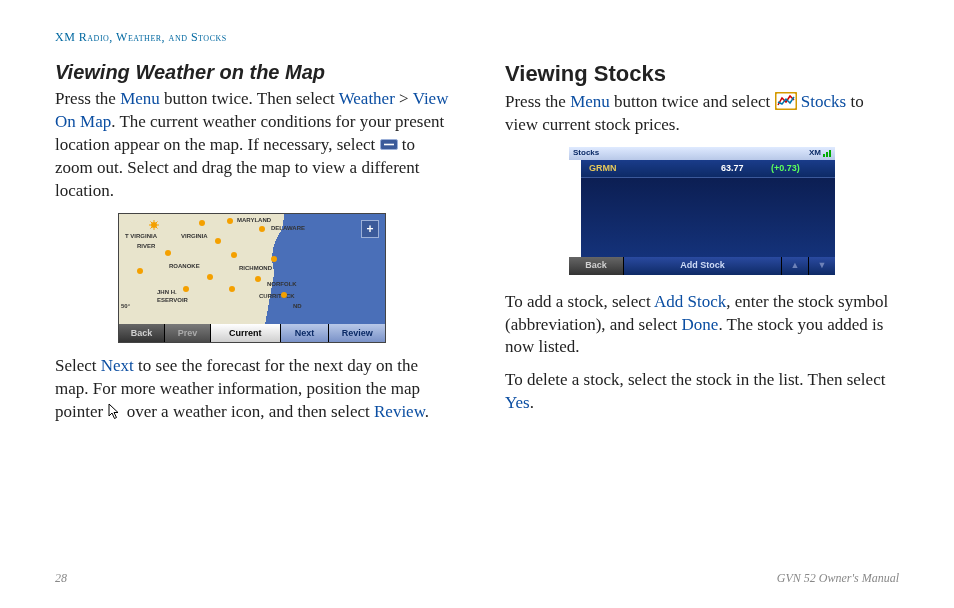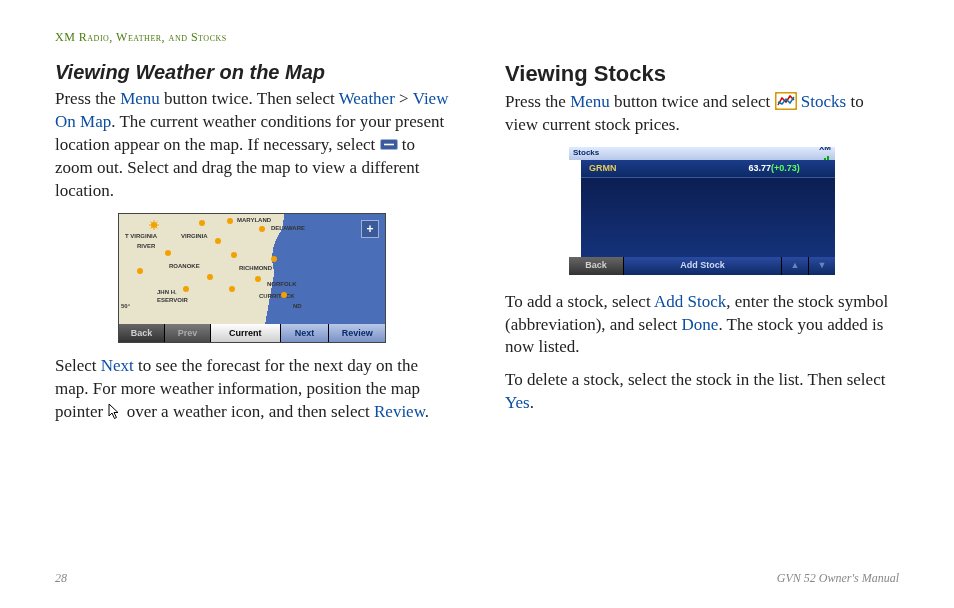--- a/index.html
+++ b/index.html
@@ -15,21 +15,21 @@
   .page {
     padding: 30px 55px 20px 55px;
     box-sizing: border-box;
     width: 954px;
     height: 608px;
     position: relative;
   }
   .header-line {
     font-variant: small-caps;
     font-size: 12px;
-    color: #4d7c0f;
+    color: #0369a1;
     letter-spacing: 0.5px;
     margin-bottom: 14px;
   }
   .columns {
     display: flex;
     gap: 56px;
   }
   .col {
     width: 402px;
     font-size: 17px;
@@ -133,36 +133,36 @@
     overflow:hidden;
     font-family: Arial, Helvetica, sans-serif;
   }
   .stocks-header {
     position:absolute; left:0; right:0; top:0; height:13px;
     background:linear-gradient(#dfeaff,#b8c8e8);
     font-size:8px; font-weight:bold; color:#0b2a66;
     display:flex; align-items:center; padding:0 4px;
     justify-content:space-between;
   }
-  .xm-ind { display:flex; align-items:center; gap:2px;flex-direction:column; }
+  .xm-ind { display:flex; align-items:center; gap:2px; }
   .sig-bars { display:flex; gap:1px; align-items:flex-end; height:8px; }
   .sig-bars div { width:2px; background:#0a0; }
   .stocks-body {
     position:absolute; left:0; right:0; top:13px; bottom:18px;
     background:linear-gradient(#0a1a4a,#14327a);
     margin-left:12px;
   }
   .stock-row {
     height:17px; border-bottom:1px solid rgba(255,255,255,.15);
     display:flex; align-items:center; font-size:9px; font-weight:bold;
     background:linear-gradient(#1a3c8a,#0d2a66);
     padding:0 8px;
   }
   .stock-sym { color:#e6c95a; flex:1; }
-  .stock-price { color:#fff; width:50px; text-align:right; }
+  .stock-price { color:#fff; width:50px; text-align:left; }
   .stock-chg { color:#5bff5b; width:56px; }
   .stocks-tabs {
     position:absolute; left:0; right:0; bottom:0; height:18px; display:flex;
   }
   .stab { font-size:9px; font-weight:bold; display:flex; align-items:center; justify-content:center; }
   .stab-back { width:54px; background:linear-gradient(#666,#333); color:#d0d0d0; border-right:1px solid #000;}
   .stab-add { flex:1; background:linear-gradient(#2a4aa0,#0e2a66); color:#cddaf6; border-right:1px solid #000;}
   .stab-arrow { width:26px; background:linear-gradient(#2a4aa0,#0e2a66); color:#6e82b8; }
   .stab-arrow:last-child { border-left:1px solid #000; }
 

